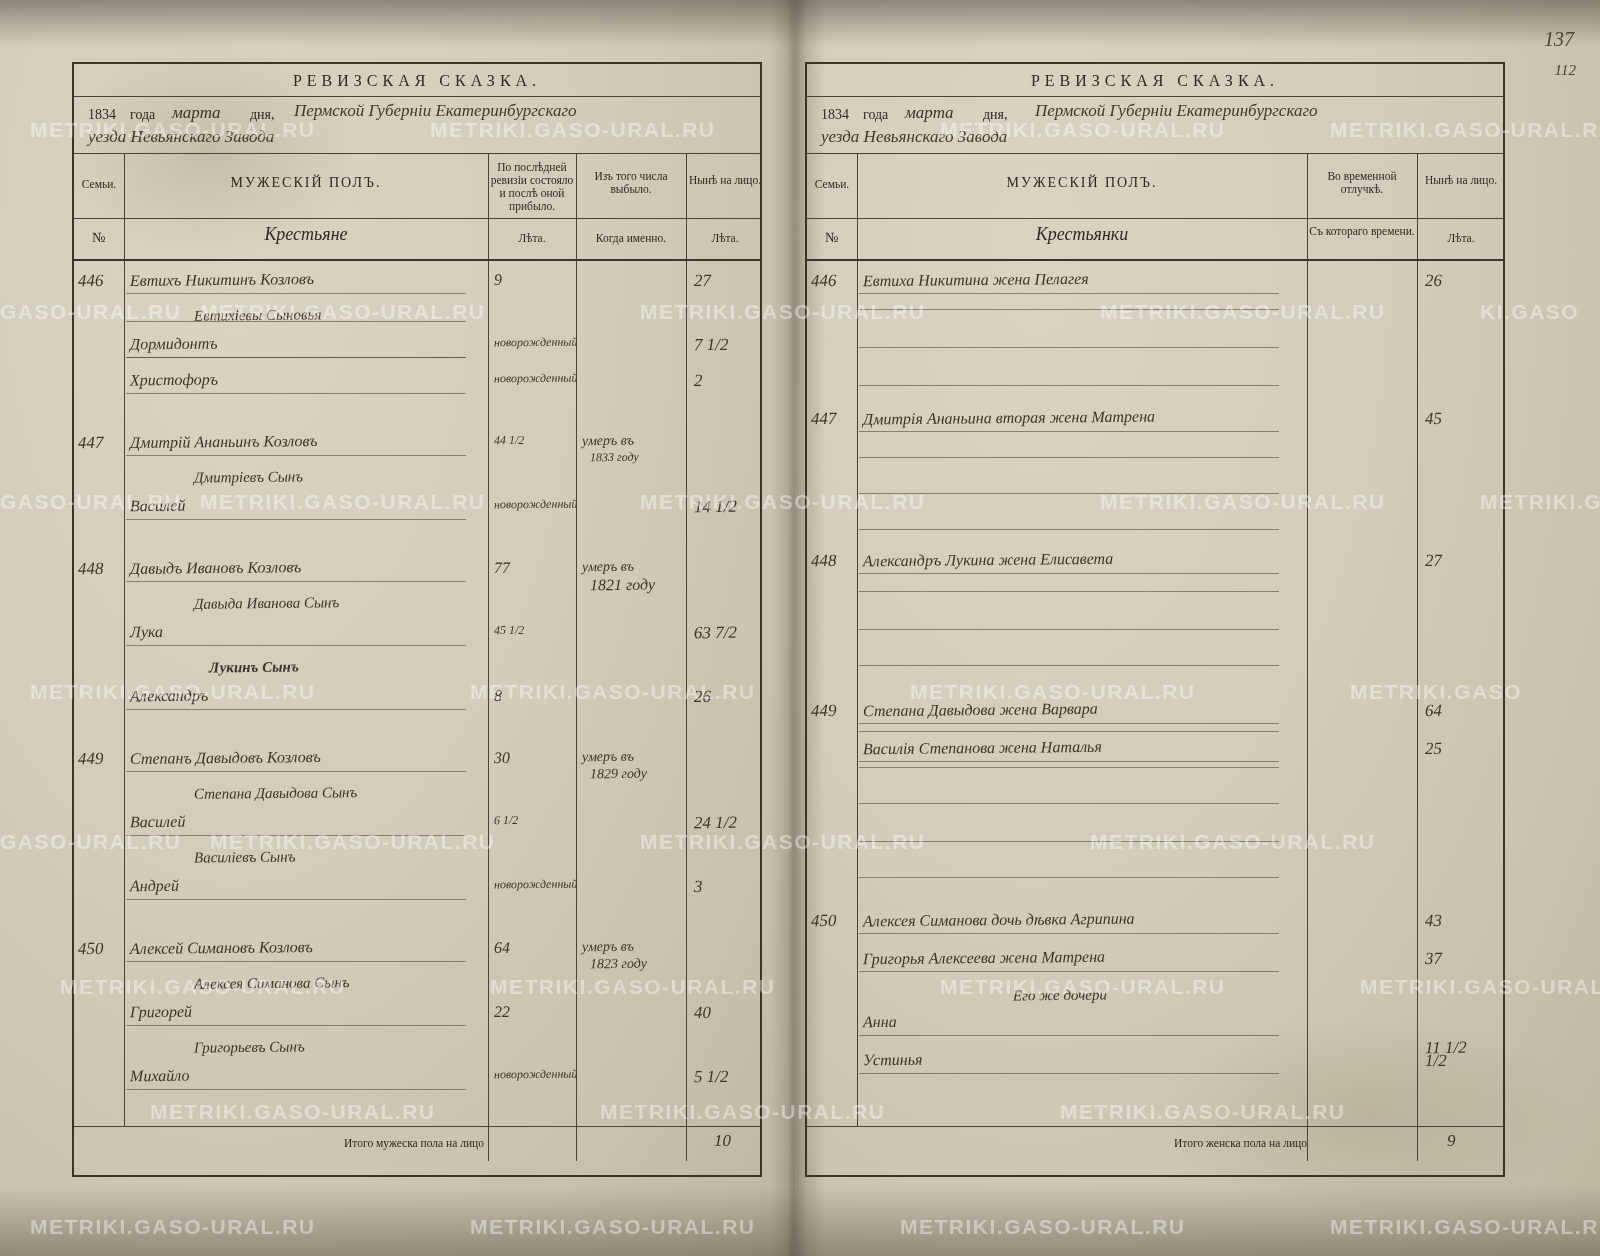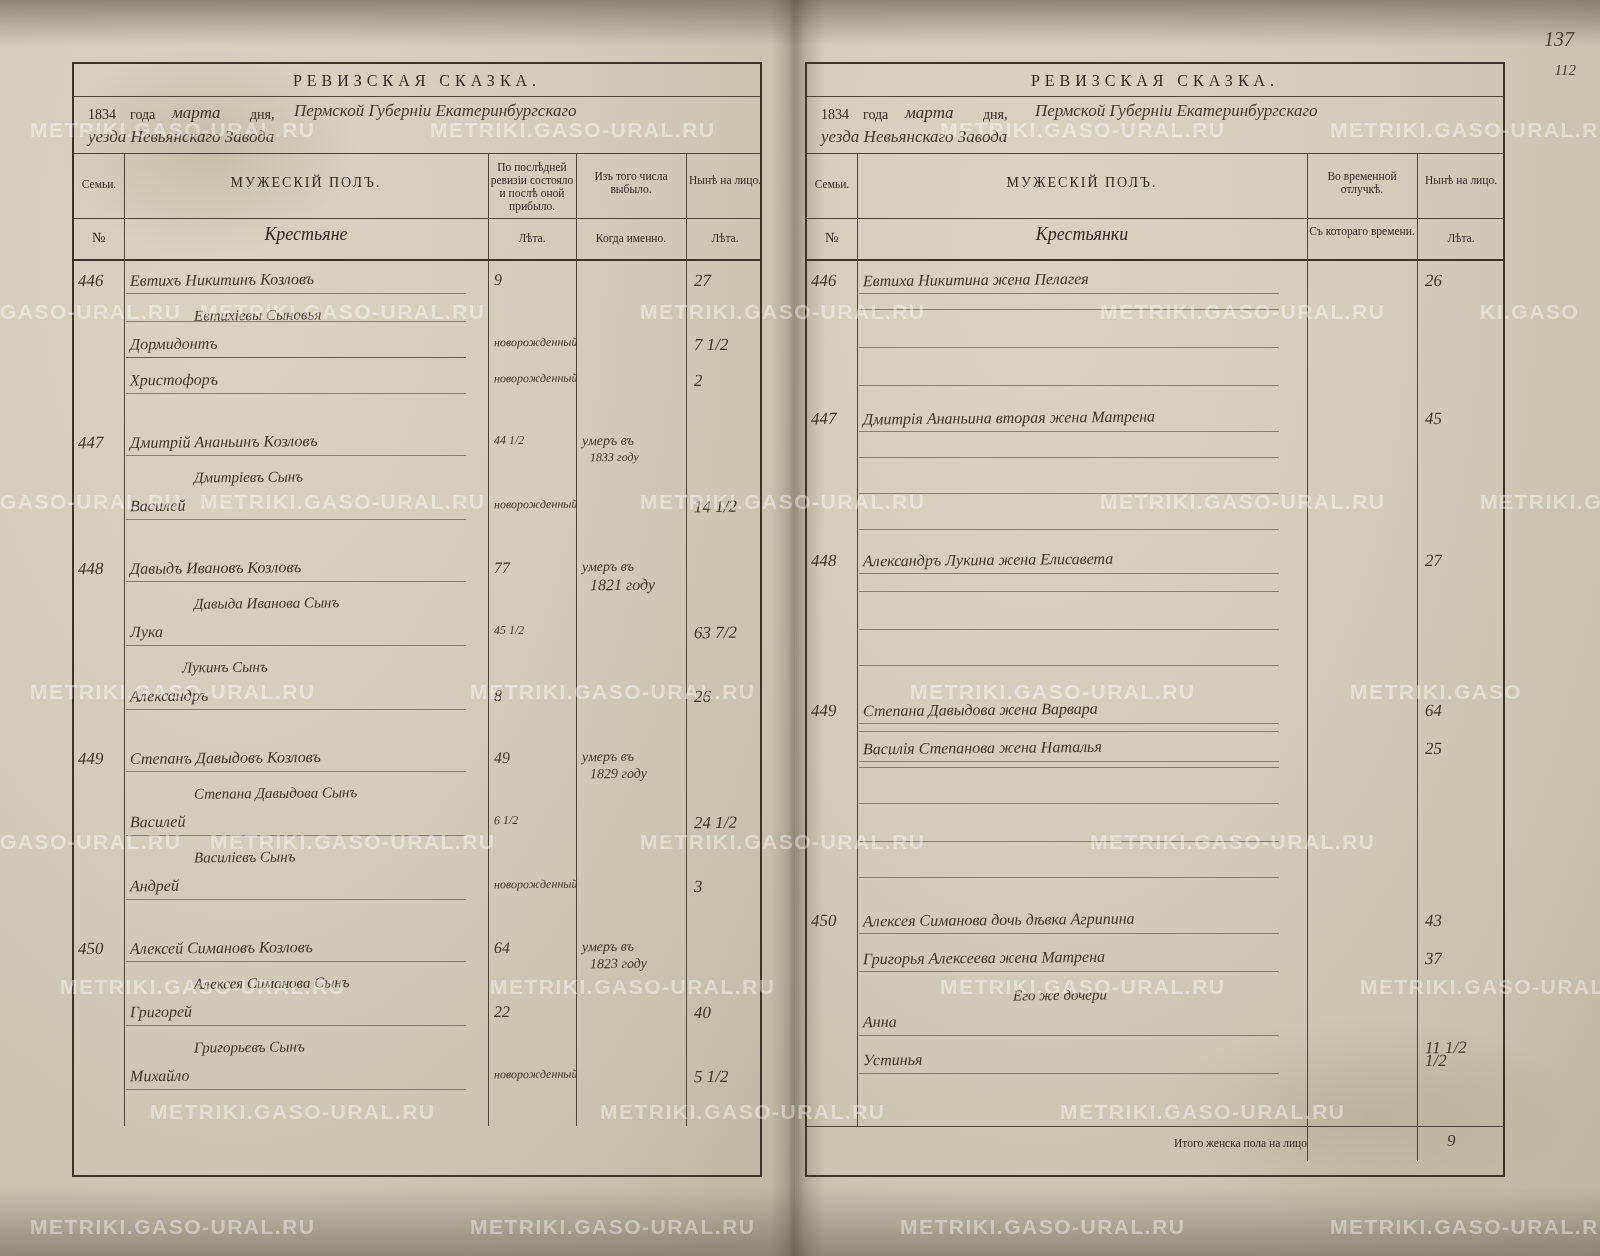--- a/index.html
+++ b/index.html
@@ -295,30 +295,30 @@
           <div class="entry" style="left: 56px; top: 298px; font-size: 16px;">Давыдъ Ивановъ Козловъ</div>
           <div class="entry" style="left: 420px; top: 298px; font-size: 16px;">77</div>
           <div class="entry" style="left: 508px; top: 298px; font-size: 14px;">умеръ въ</div>
           <div class="entry" style="left: 516px; top: 315px; font-size: 16px;">1821 году</div>
           <div class="dashrow" style="left: 52px; top: 320px; width: 340px;"></div>
           <div class="entry" style="left: 120px; top: 334px; font-size: 15px;">Давыда Иванова Сынъ</div>
           <div class="entry" style="left: 56px; top: 362px; font-size: 16px;">Лука</div>
           <div class="entry" style="left: 420px; top: 362px; font-size: 12px;">45 1/2</div>
           <div class="entry num" style="left: 620px; top: 362px;">63 7/2</div>
           <div class="dashrow" style="left: 52px; top: 384px; width: 340px;"></div>
-          <div class="entry" style="left: 108px; top: 398px; font-size: 15px;">Лукинъ Сынъ</div>
+          <div class="entry" style="left: 135px; top: 398px; font-size: 15px; font-weight: bold;">Лукинъ Сынъ</div>
           <div class="entry" style="left: 56px; top: 426px; font-size: 16px;">Александръ</div>
           <div class="entry" style="left: 420px; top: 426px; font-size: 16px;">8</div>
           <div class="entry num" style="left: 620px; top: 426px;">26</div>
           <div class="dashrow" style="left: 52px; top: 448px; width: 340px;"></div>
         </div>
         <div style="position: absolute; left: 0px; top: 0px; width: 100%; height: 100%;">
           <div class="entry num" style="left: 4px; top: 488px;">449</div>
           <div class="entry" style="left: 56px; top: 488px; font-size: 16px;">Степанъ Давыдовъ Козловъ</div>
-          <div class="entry" style="left: 420px; top: 488px; font-size: 16px;">49</div>
+          <div class="entry" style="left: 420px; top: 488px; font-size: 16px;">30</div>
           <div class="entry" style="left: 508px; top: 488px; font-size: 14px;">умеръ въ</div>
           <div class="entry" style="left: 516px; top: 505px; font-size: 14px;">1829 году</div>
           <div class="dashrow" style="left: 52px; top: 510px; width: 340px;"></div>
           <div class="entry" style="left: 120px; top: 524px; font-size: 15px;">Степана Давыдова Сынъ</div>
           <div class="entry" style="left: 56px; top: 552px; font-size: 16px;">Василей</div>
           <div class="entry" style="left: 420px; top: 552px; font-size: 12px;">6 1/2</div>
           <div class="entry num" style="left: 620px; top: 552px;">24 1/2</div>
           <div class="dashrow" style="left: 52px; top: 574px; width: 340px;"></div>
           <div class="entry" style="left: 120px; top: 588px; font-size: 15px;">Василiевъ Сынъ</div>
           <div class="entry" style="left: 56px; top: 616px; font-size: 16px;">Андрей</div>
@@ -341,20 +341,27 @@
           <div class="entry" style="left: 120px; top: 778px; font-size: 15px;">Григорьевъ Сынъ</div>
           <div class="entry" style="left: 56px; top: 806px; font-size: 16px;">Михайло</div>
           <div class="entry" style="left: 420px; top: 806px; font-size: 12px;">новорожденный</div>
           <div class="entry num" style="left: 620px; top: 806px;">5 1/2</div>
           <div class="dashrow" style="left: 52px; top: 828px; width: 340px;"></div>
         </div>
         <div class="dashrow" style="left: 52px; top: 60px; width: 340px;"></div>
         <div class="dashrow" style="left: 52px; top: 96px; width: 340px;"></div>
       </div>
 
+    <div class="footer">
+      <div class="vline" style="left:414px;"></div>
+      <div class="vline" style="left:502px;"></div>
+      <div class="vline" style="left:612px;"></div>
+      <div class="foot-label" style="left:230px; top:10px; width:180px; text-align:right;">Итого мужеска пола на лицо</div>
+      <div class="num" style="left:640px; top:4px;">10</div>
+    </div>
   </div>
 
   <div class="form" id="form-right">
 
     <div class="title">РЕВИЗСКАЯ СКАЗКА.</div>
     <div class="rule"></div>
 
     <div class="datebar">
       <span class="printed" style="left:14px; top:10px;">1834</span>
       <span class="printed" style="left:56px; top:10px;">года</span>

